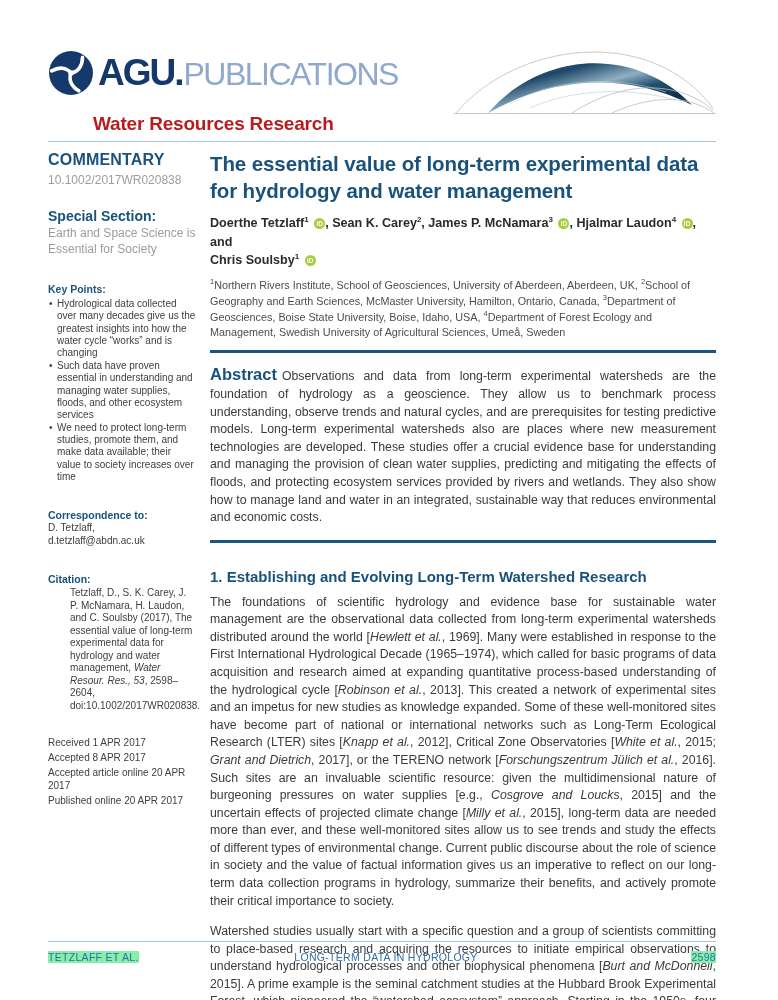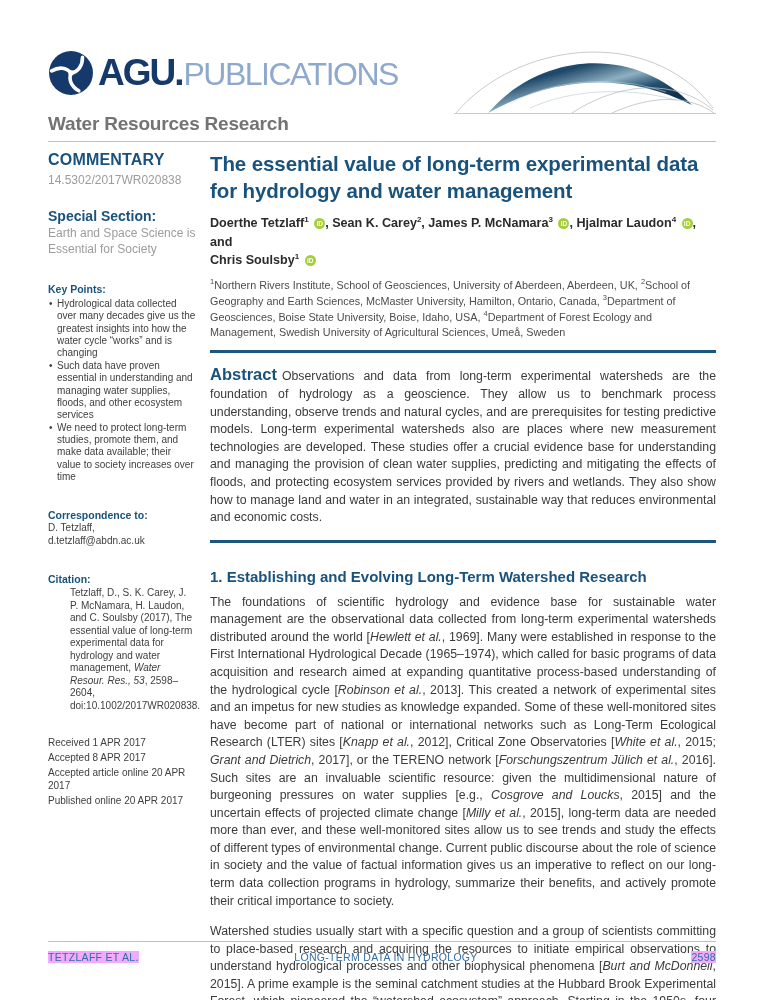--- a/index.html
+++ b/index.html
@@ -14,21 +14,21 @@
   
   header { position:relative; padding-top:50px; }
   .brand-row { position:relative; height:56px; }
   .brand { display:flex; align-items:center; gap:4px; }
   .agu-mark { width:46px; height:46px; flex:0 0 auto; }
   .brand-text { white-space:nowrap; letter-spacing:-1px; }
   .brand-agu { font-size:37px; font-weight:bold; color:#16396B; letter-spacing:-2px; }
   .brand-dot { font-size:37px; font-weight:bold; color:#16396B; }
   .brand-pub { font-size:32px; font-weight:400; color:#8FA9CE; letter-spacing:-1.5px; }
   .artwork { position:absolute; right:0; top:-8px; }
-  .journal-title { margin-top:7px; font-size:19px; font-weight:bold; color:#737373; letter-spacing:-0.2px; }
+  .journal-title { margin-top:7px; font-size:19px; font-weight:bold; color:#b91c1c; letter-spacing:-0.2px;margin-left:45px; }
   .rule-thin { margin-top:6px; border-top:1.5px solid #A9C5DB; }
 
   
   .columns { display:flex; margin-top:9px; }
   aside { width:162px; flex:0 0 162px; padding-right:14px; }
   main { flex:1; min-width:0; }
 
   .side-h1 { color:#19527C; font-weight:bold; font-size:16px; letter-spacing:0.2px; }
   .side-doi { margin-top:4px; color:#9C9C9C; font-size:12px; }
   .side-h2 { margin-top:21px; color:#19527C; font-weight:bold; font-size:14px; }
@@ -65,21 +65,21 @@
   .body-p i, .side-small i { font-style:italic; }
 
   
   footer {
     position:absolute; left:48px; right:38px; top:941px;
     border-top:1.5px solid #A9C5DB; padding-top:9px;
     display:flex; justify-content:space-between; align-items:baseline;
     color:#2F6DA4; font-size:10.5px; letter-spacing:0.3px;
   }
   .footer-center { position:absolute; left:8px; right:0; text-align:center; }
-  .footer-left,.footer-right { position:relative; z-index:1; background:#f0abfc; }
+  .footer-left,.footer-right { position:relative; z-index:1; background:#86efac; }
 </style>
 </head>
 <body>
 
 <div class="page">
 
   <header>
     <div class="brand-row">
       <div class="brand">
         <svg class="agu-mark" viewBox="0 0 44 44">
@@ -116,21 +116,21 @@
       </svg>
     </div>
     <div class="journal-title">Water Resources Research</div>
     <div class="rule-thin"></div>
   </header>
 
   <div class="columns">
 
     <aside>
       <div class="side-h1">COMMENTARY</div>
-      <div class="side-doi">14.5302/2017WR020838</div>
+      <div class="side-doi">10.1002/2017WR020838</div>
 
       <div class="side-h2">Special Section:</div>
       <div class="side-gray">Earth and Space Science is Essential for Society</div>
 
       <div class="side-h3">Key Points:</div>
       <ul class="kp-list">
         <li><span>Hydrological data collected over many decades give us the greatest insights into how the water cycle “works” and is changing</span></li>
         <li><span>Such data have proven essential in understanding and managing water supplies, floods, and other ecosystem services</span></li>
         <li><span>We need to protect long-term studies, promote them, and make data available; their value to society increases over time</span></li>
       </ul>

